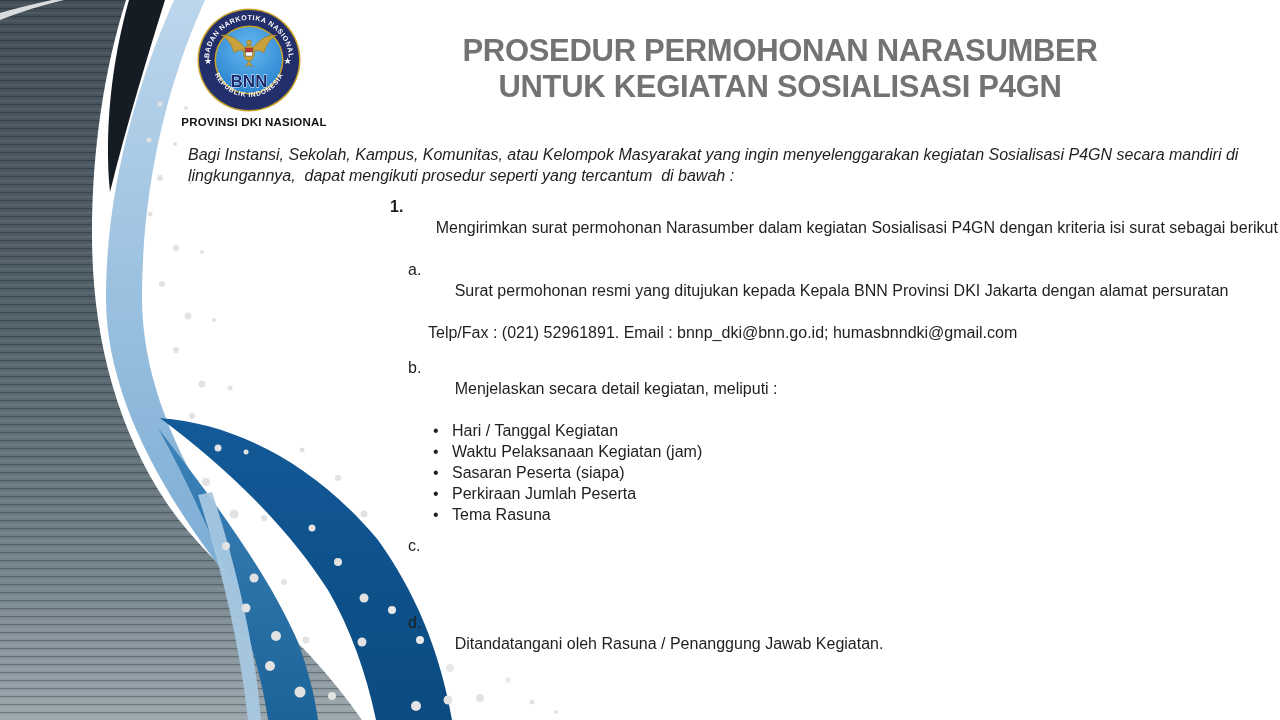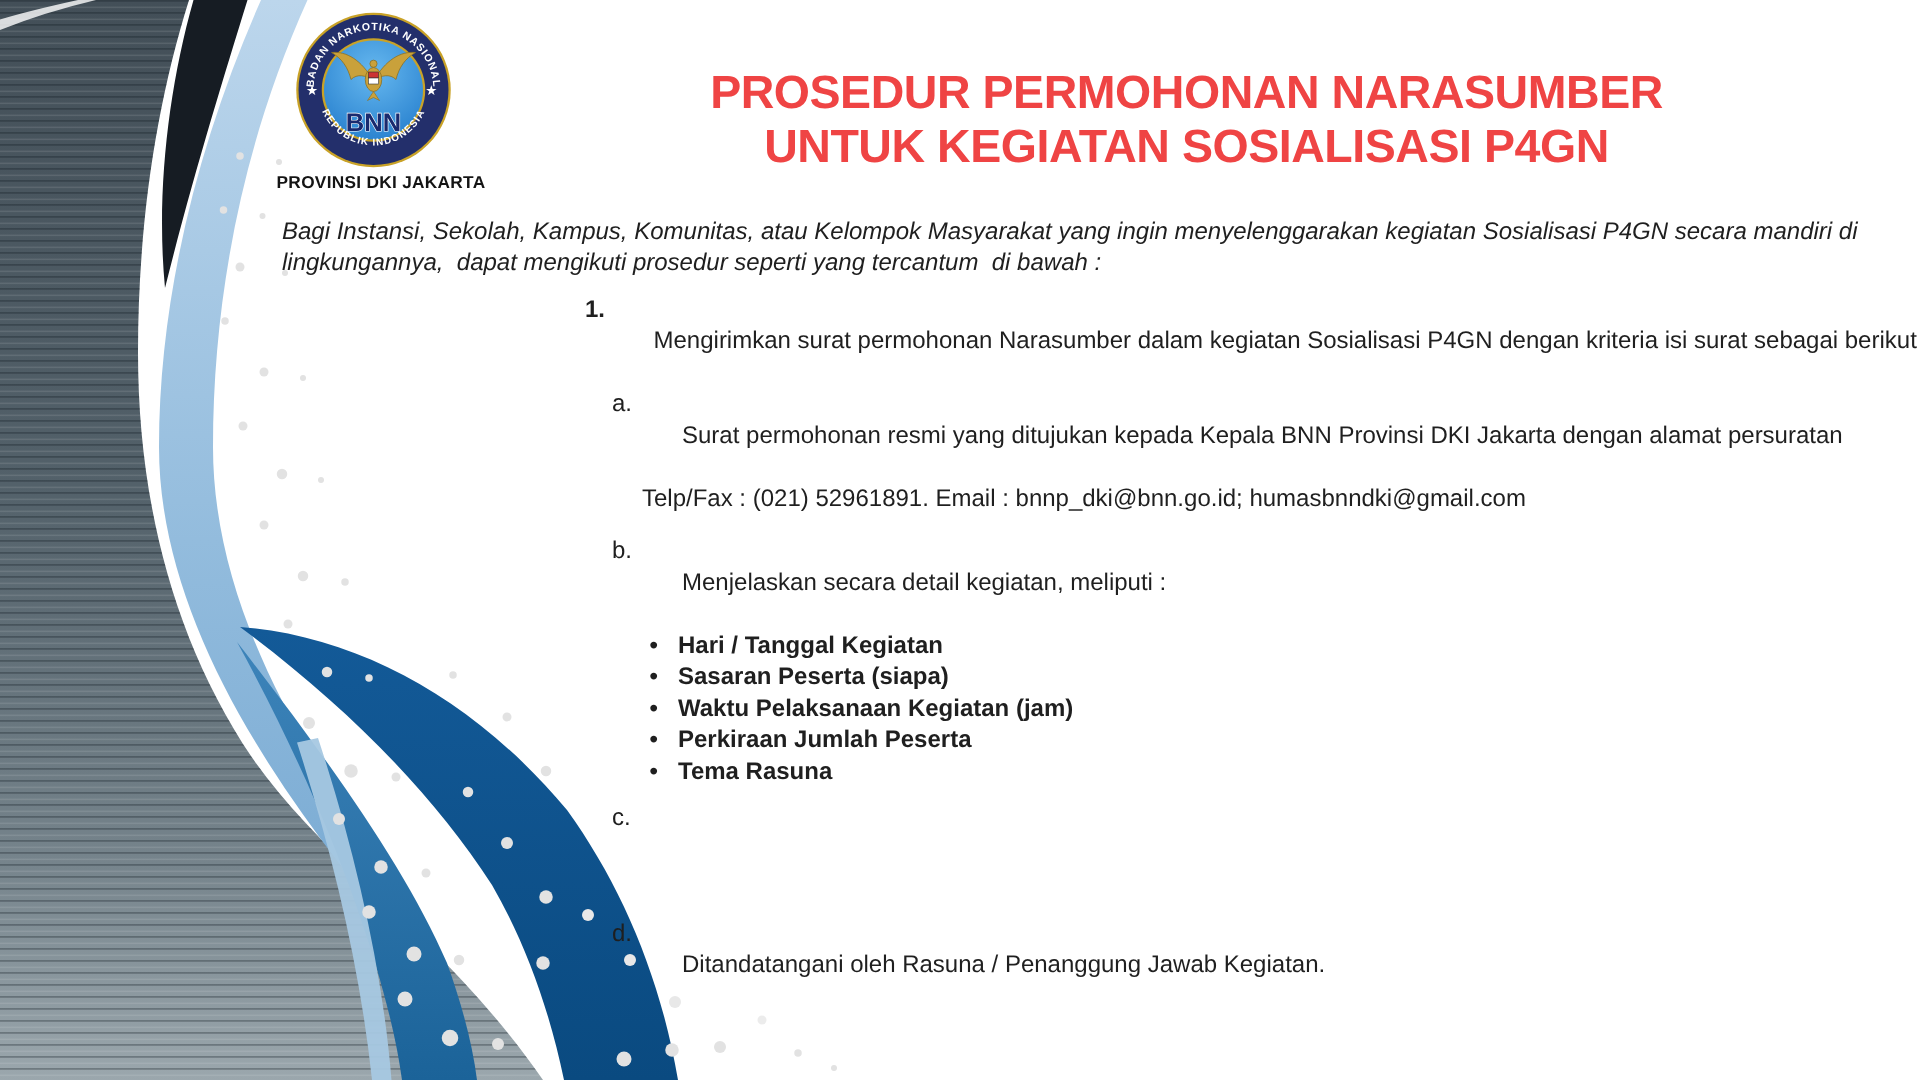--- a/index.html
+++ b/index.html
@@ -9,39 +9,39 @@
     margin:0 auto;
   }
   .deco{position:absolute;left:0;top:0;width:1280px;height:720px;}
   .logo-block{position:absolute;left:197px;top:8px;width:112px;}
   .emblem{display:block;width:104px;height:104px;}
   .region{
     position:absolute;left:-28px;top:108px;width:170px;text-align:center;
     font-size:11.5px;font-weight:700;letter-spacing:.2px;color:#141414;white-space:nowrap;
   }
   .title{
-    position:absolute;left:410px;top:33px;width:740px;margin:11px;
+    position:absolute;left:410px;top:33px;width:740px;margin:0;
     text-align:center;font-size:31px;line-height:36px;font-weight:700;
-    letter-spacing:-.3px;color:#ef4444;
+    letter-spacing:-.3px;color:#737373;
   }
   .intro{
     position:absolute;left:188px;top:144px;margin:0;width:1090px;
     font-size:16px;line-height:21px;font-style:italic;
   }
   .ln{display:block;white-space:pre;}
   .list{
     position:absolute;left:390px;top:196px;width:880px;
     font-size:16px;line-height:21px;
   }
   .item{position:relative;padding-left:19px;white-space:pre;}
   .num{position:absolute;left:0;top:0;font-weight:700;}
   .sub{position:relative;padding-left:38px;white-space:pre;}
   .sublabel{position:absolute;left:18px;top:0;}
   .subcont{padding-left:38px;white-space:pre;}
-  .bullet{position:relative;padding-left:62px;white-space:pre;font-weight:bold;}
+  .bullet{position:relative;padding-left:62px;white-space:pre;}
   .bullet::before{content:"\2022";position:absolute;left:43px;top:0;}.mt10{margin-top:10px}
   .mt14{margin-top:14px}
 </style>
 </head>
 <body>
 
 <div class="slide">
 
   <svg class="deco" viewBox="0 0 1280 720" aria-hidden="true">
     <defs>
@@ -161,21 +161,21 @@
         <path d="M52,46 C44,32 34,26 24,27 C31,31 35,37 37,45 C41,41 47,42 52,46 Z" fill="#c9a13b" stroke="#8a6d1f" stroke-width="0.5"></path>
         <path d="M52,46 C60,32 70,26 80,27 C73,31 69,37 67,45 C63,41 57,42 52,46 Z" fill="#c9a13b" stroke="#8a6d1f" stroke-width="0.5"></path>
         <ellipse cx="52" cy="45" rx="5.5" ry="8" fill="#c9a13b" stroke="#8a6d1f" stroke-width="0.5"></ellipse>
         <circle cx="52" cy="34.5" r="2.4" fill="#c9a13b" stroke="#8a6d1f" stroke-width="0.5"></circle>
         <path d="M52,53 L48,59 L52,57 L56,59 Z" fill="#c9a13b" stroke="#8a6d1f" stroke-width="0.4"></path>
         <rect x="48.6" y="40" width="6.8" height="4" fill="#cc3333" stroke="#333" stroke-width="0.4"></rect>
         <rect x="48.6" y="44" width="6.8" height="4" fill="#ffffff" stroke="#333" stroke-width="0.4"></rect>
       </g>
       <text x="52" y="79" font-size="17" font-weight="bold" fill="#1a2a6e" text-anchor="middle" style="paint-order:stroke" stroke="#ffffff" stroke-width="0.8" font-family="Liberation Sans, sans-serif">BNN</text>
     </svg>
-    <div class="region">PROVINSI DKI JAKARTA</div>
+    <div class="region">PROVINSI DKI NASIONAL</div>
   </div>
 
   <h1 class="title">
     <span>PROSEDUR PERMOHONAN NARASUMBER</span><br>
     <span>UNTUK KEGIATAN SOSIALISASI P4GN</span>
   </h1>
 
   <p class="intro">
     <span class="ln">Bagi Instansi, Sekolah, Kampus, Komunitas, atau Kelompok Masyarakat yang ingin menyelenggarakan kegiatan Sosialisasi P4GN secara mandiri di</span>
     <span class="ln">lingkungannya,  dapat mengikuti prosedur seperti yang tercantum  di bawah :</span>
@@ -189,22 +189,22 @@
 
     <div class="sub">
       <span class="sublabel">a.</span><span>Surat permohonan resmi yang ditujukan kepada Kepala BNN Provinsi DKI Jakarta dengan alamat persuratan</span>
     </div>
     <div class="subcont">Telp/Fax : (021) 52961891. Email : bnnp_dki@bnn.go.id; humasbnndki@gmail.com</div>
 
     <div class="sub mt14">
       <span class="sublabel">b.</span><span>Menjelaskan secara detail kegiatan, meliputi :</span>
     </div>
     <div class="bullet"><span>Hari / Tanggal Kegiatan</span></div>
+    <div class="bullet"><span>Waktu Pelaksanaan Kegiatan (jam)</span></div>
     <div class="bullet"><span>Sasaran Peserta (siapa)</span></div>
-    <div class="bullet"><span>Waktu Pelaksanaan Kegiatan (jam)</span></div>
     <div class="bullet"><span>Perkiraan Jumlah Peserta</span></div>
     <div class="bullet"><span>Tema Rasuna</span></div>
 
     <div class="sub mt10">
       <span class="sublabel">c.</span>
     </div>
 
     <div class="sub mt14">
       <span class="sublabel">d.</span><span>Ditandatangani oleh Rasuna / Penanggung Jawab Kegiatan.</span>
     </div>

